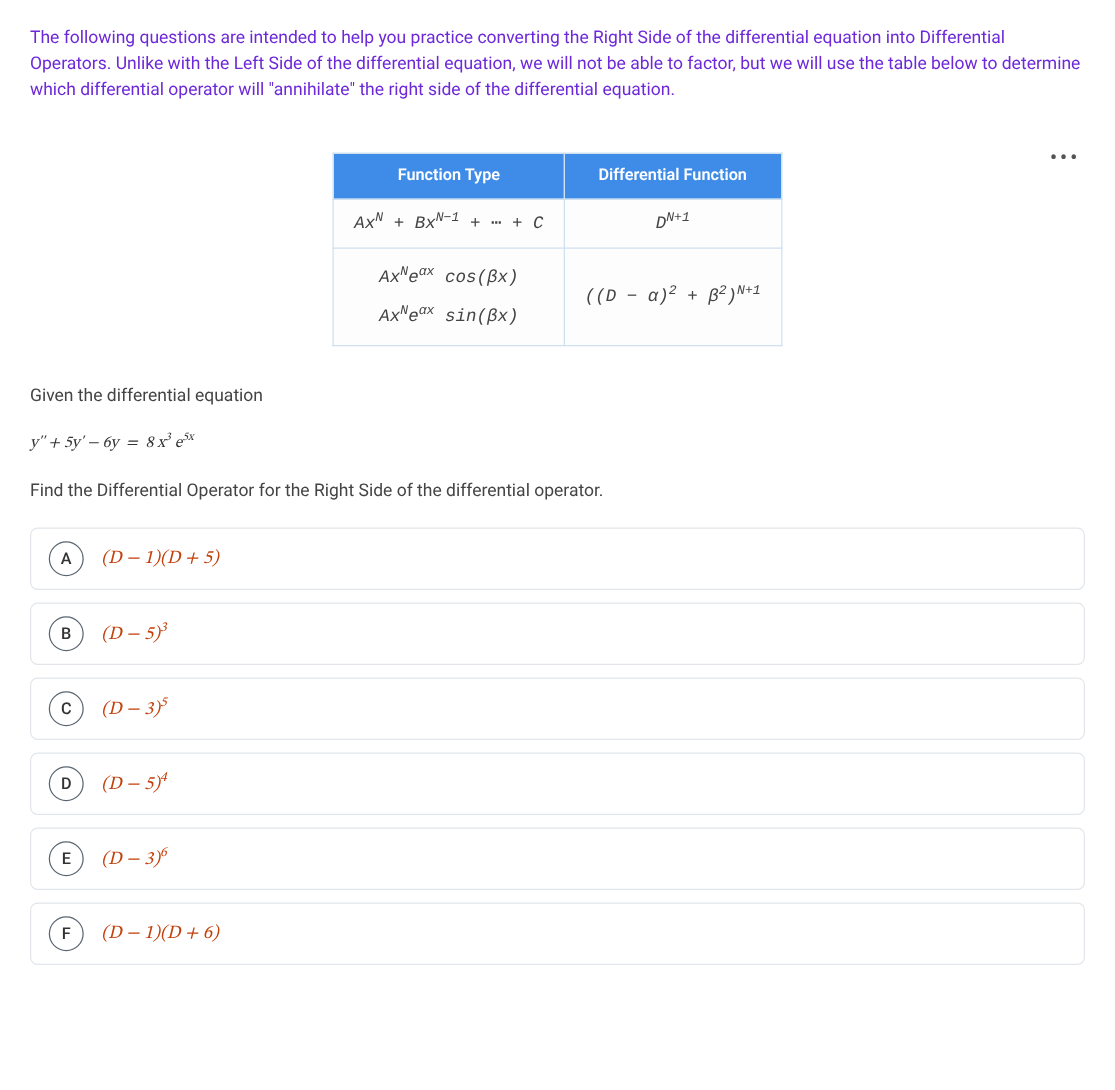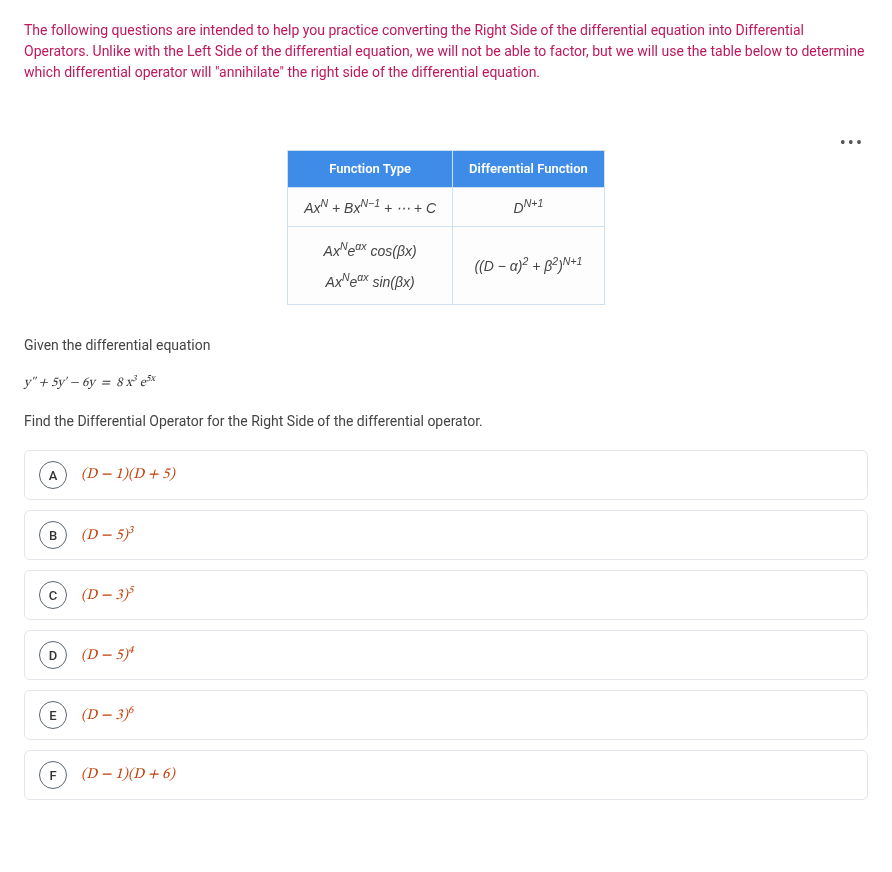--- a/index.html
+++ b/index.html
@@ -7,22 +7,22 @@
     color: #333;
     margin: 0;
     padding: 20px 24px;
     font-size: 14px;
     line-height: 1.5;
     width: 892px;
     box-sizing: border-box;
     background: #fff;
   }
   .intro {
-    color: #be185d;
-    margin-bottom: 46px;
+    color: #6d28d9;
+    margin-bottom: 30px;
   }
   .topbar {
     display: flex;
     justify-content: flex-end;
     align-items: center;
     margin-bottom: -18px;
     position: relative;
   }
   .dots {
     color: #555;
@@ -32,39 +32,38 @@
     padding-right: 4px;
   }
   .table-wrap {
     display: flex;
     justify-content: center;
     margin-bottom: 30px;
   }
   table.op {
     border-collapse: collapse;
     font-size: 13px;
-    margin-top: 12px;
   }
   table.op th, table.op td {
     border: 1px solid #cfe0f0;
     padding: 8px 16px;
     text-align: center;
     vertical-align: middle;
   }
   table.op th {
     background: #3f8ce8;
     color: #fff;
     font-weight: 600;
   }
   table.op td {
     background: #fdfdfe;
     color: #444;
   }
   .math {
-    font-family: Liberation Sans, sans-serif;
+    font-family: Liberation Mono, monospace;
     font-style: italic;
     font-size: 14px;
   }
   .math sup { font-size: 0.75em; }
   .prompt-line {
     color: #444;
     margin: 0 0 16px 0;
   }
   .eq {
     font-family: "Cambria Math", "STIX Two Math", "Times New Roman", serif;

